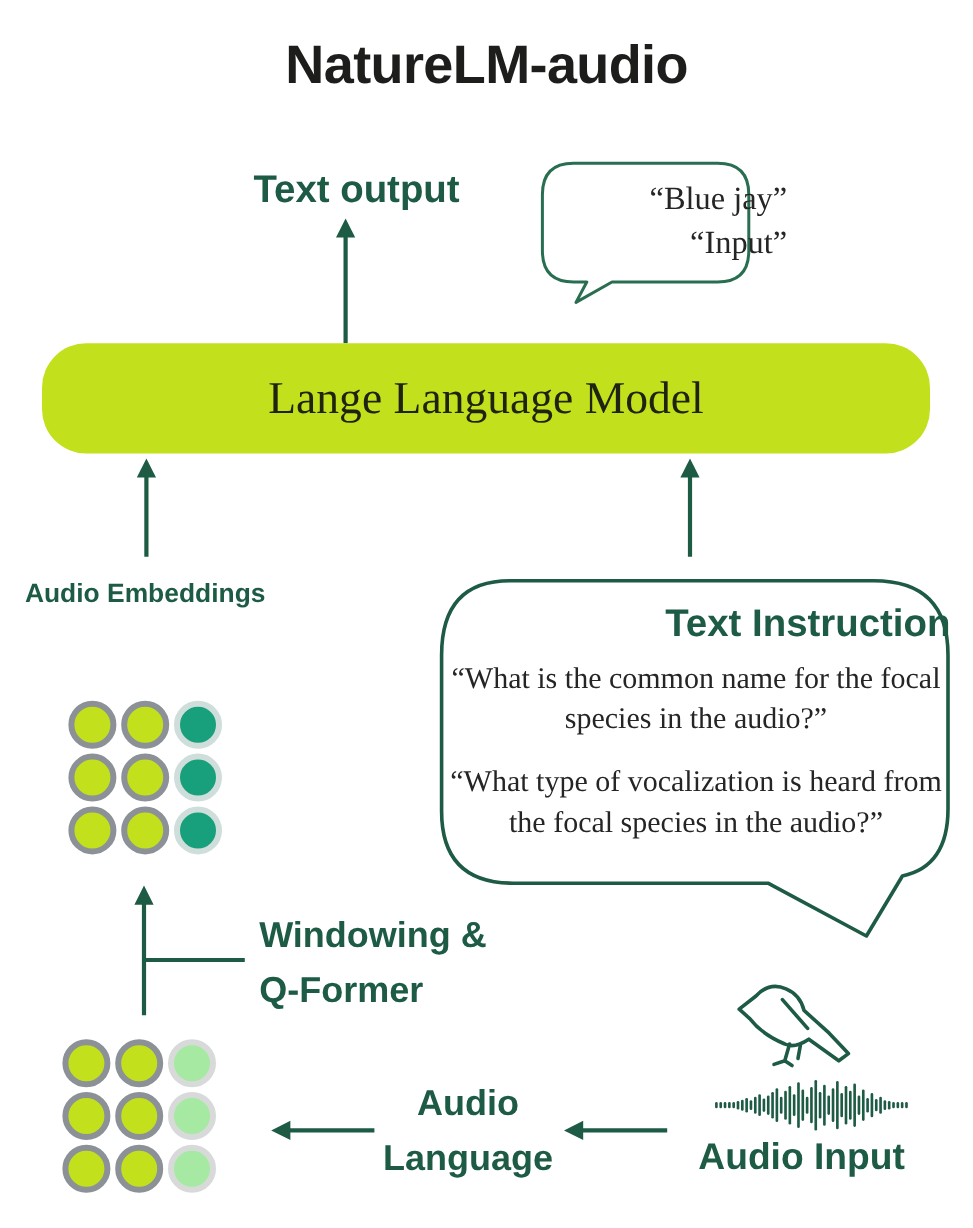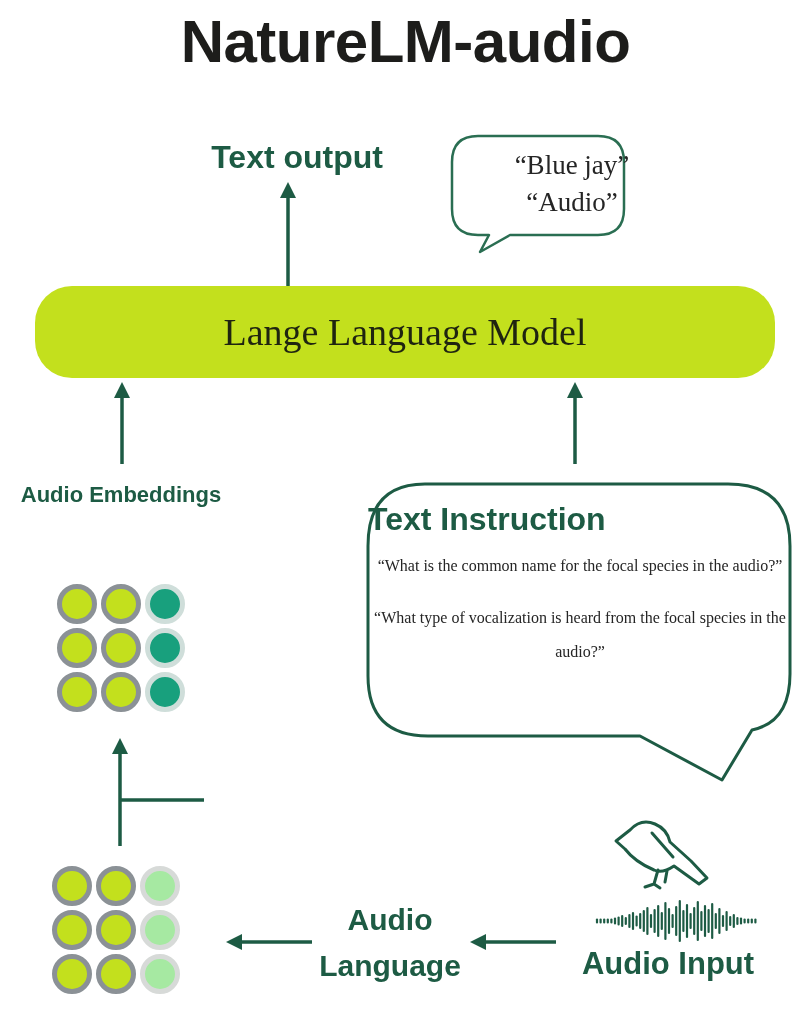--- a/index.html
+++ b/index.html
@@ -4,46 +4,46 @@
 <style>
   * { margin:0; padding:0; box-sizing:border-box; }
   html,body { background:#ffffff; }
   #stage {
     position:relative; width:811px; height:1023px; background:#ffffff;
     font-family:"Liberation Sans", sans-serif; overflow:hidden;
   }
   .abs { position:absolute; }
 
   .title {
-    left:0; right:0; top:7px; text-align:center;
-    font-size:60px; font-weight:800; letter-spacing:-0.5px; color:#1d1d1b;
+    left:0; right:0; top:28px; text-align:center;
+    font-size:45px; font-weight:800; letter-spacing:-0.5px; color:#1d1d1b;
   }
 
   .green-label { color:#1d5b44; font-weight:700; }
 
   .lbl-text-output { left:168px; top:139px; width:215px; text-align:right; font-size:32px; }
   .lbl-audio-emb   { left:5px;  top:474px; width:232px; text-align:center; font-size:22px; line-height:41px; }
   .lbl-windowing   { left:216px; top:757px; width:200px; text-align:left;  font-size:30px; line-height:46px; }
   .lbl-audio-encoder { left:312px; top:897px; width:156px; text-align:center; font-size:30px; line-height:46px; }
   .lbl-audio-input { left:570px; top:946px; width:196px; text-align:center; font-size:31px; }
 
   .llm-pill {
     left:35px; top:286px; width:740px; height:92px; border-radius:37px;
     background:#c3e01d; display:flex; align-items:center; justify-content:center;
     font-family:"Liberation Serif", serif; font-size:38px; color:#1f2410;
   }
 
   .bubble-top-text {
-    left:452px; top:147px; width:204px; text-align:center;
+    left:452px; top:147px; width:204px; text-align:right;
     font-family:"Liberation Serif", serif; font-size:27px; line-height:37px; color:#252525;padding-left:36px;
   }
-  .bubble-instruction-title { left:368px; top:501px; width:424px; text-align:left; font-size:32px; }
+  .bubble-instruction-title { left:368px; top:501px; width:424px; text-align:right; font-size:32px; }
   .bubble-instruction-body {
     left:372px; top:549px; width:416px; text-align:center;
-    font-family:"Liberation Serif", serif; font-size:16px; line-height:34px; color:#252525;
+    font-family:"Liberation Serif", serif; font-size:25px; line-height:34px; color:#252525;
   }
   .bubble-instruction-body p { margin-bottom:18px; }
 
   .grid { display:grid; grid-template-columns:repeat(3,40px); gap:4px; }
   .grid-top { left:57px; top:584px; }
   .grid-bottom { left:52px; top:866px; }
   .dot { width:40px; height:40px; border-radius:50%; border:5px solid; }
   .dot.lime { background:#c3e01d; border-color:#8b9196; }
   .dot.teal { background:#18a07d; border-color:#cfdeda; }
   .dot.pale { background:#a6e9a2; border-color:#d7dad8; }
@@ -61,21 +61,21 @@
   <svg class="abs" style="left:276px;top:180px" width="24" height="108">
     <line x1="12" y1="16" x2="12" y2="106" stroke="#1d5b44" stroke-width="3.5"></line>
     <polygon points="12,2 4,18 20,18" fill="#1d5b44"></polygon>
   </svg>
 
   <svg class="abs" style="left:448px;top:132px" width="182" height="124" viewBox="0 0 182 124">
     <path d="M 30 4 H 150 Q 176 4 176 30 V 77 Q 176 103 150 103 H 62 L 32 120 L 41 103 H 30 Q 4 103 4 77 V 30 Q 4 4 30 4 Z" fill="#ffffff" stroke="#2a6e52" stroke-width="2.5" stroke-linejoin="round"></path>
   </svg>
   <div class="abs bubble-top-text">
     <div>“Blue jay”</div>
-    <div>“Audio”</div>
+    <div>“Input”</div>
   </div>
 
   <div class="abs llm-pill">Lange Language Model</div>
 
   <svg class="abs" style="left:110px;top:380px" width="24" height="86">
     <line x1="12" y1="16" x2="12" y2="84" stroke="#1d5b44" stroke-width="3.5"></line>
     <polygon points="12,2 4,18 20,18" fill="#1d5b44"></polygon>
   </svg>
   <svg class="abs" style="left:563px;top:380px" width="24" height="86">
     <line x1="12" y1="16" x2="12" y2="84" stroke="#1d5b44" stroke-width="3.5"></line>
@@ -102,20 +102,21 @@
   <div class="abs bubble-instruction-body">
     <p>“What is the common name for the focal species in the audio?”</p>
     <p>“What type of vocalization is heard from the focal species in the audio?”</p>
   </div>
 
   <svg class="abs" style="left:108px;top:736px" width="104" height="114">
     <line x1="12" y1="16" x2="12" y2="110" stroke="#1d5b44" stroke-width="3.5"></line>
     <line x1="12" y1="64" x2="96" y2="64" stroke="#1d5b44" stroke-width="3.5"></line>
     <polygon points="12,2 4,18 20,18" fill="#1d5b44"></polygon>
   </svg>
+  <div class="abs green-label lbl-windowing">Windowing &amp; Q-Former</div>
 
   <div class="abs grid grid-bottom">
     <span class="dot lime"></span>
     <span class="dot lime"></span>
     <span class="dot pale"></span>
     <span class="dot lime"></span>
     <span class="dot lime"></span>
     <span class="dot pale"></span>
     <span class="dot lime"></span>
     <span class="dot lime"></span>

